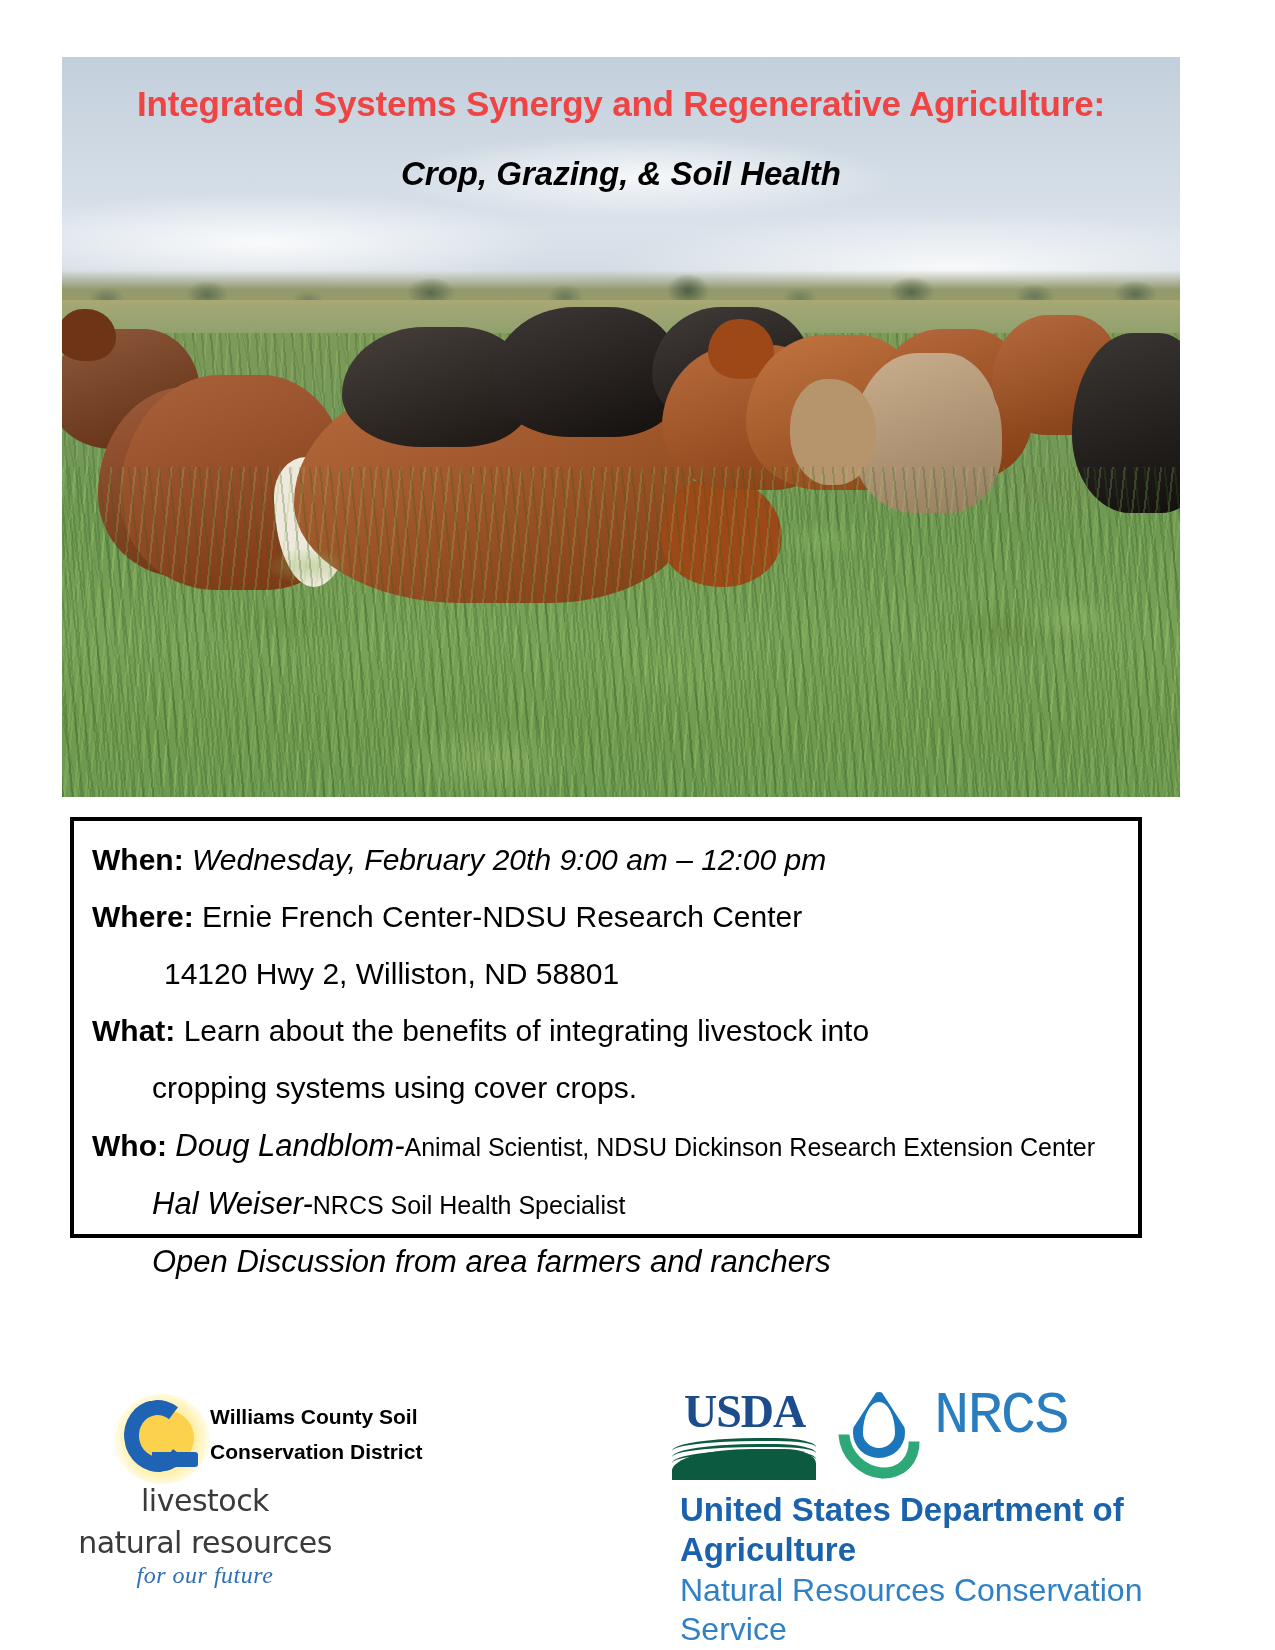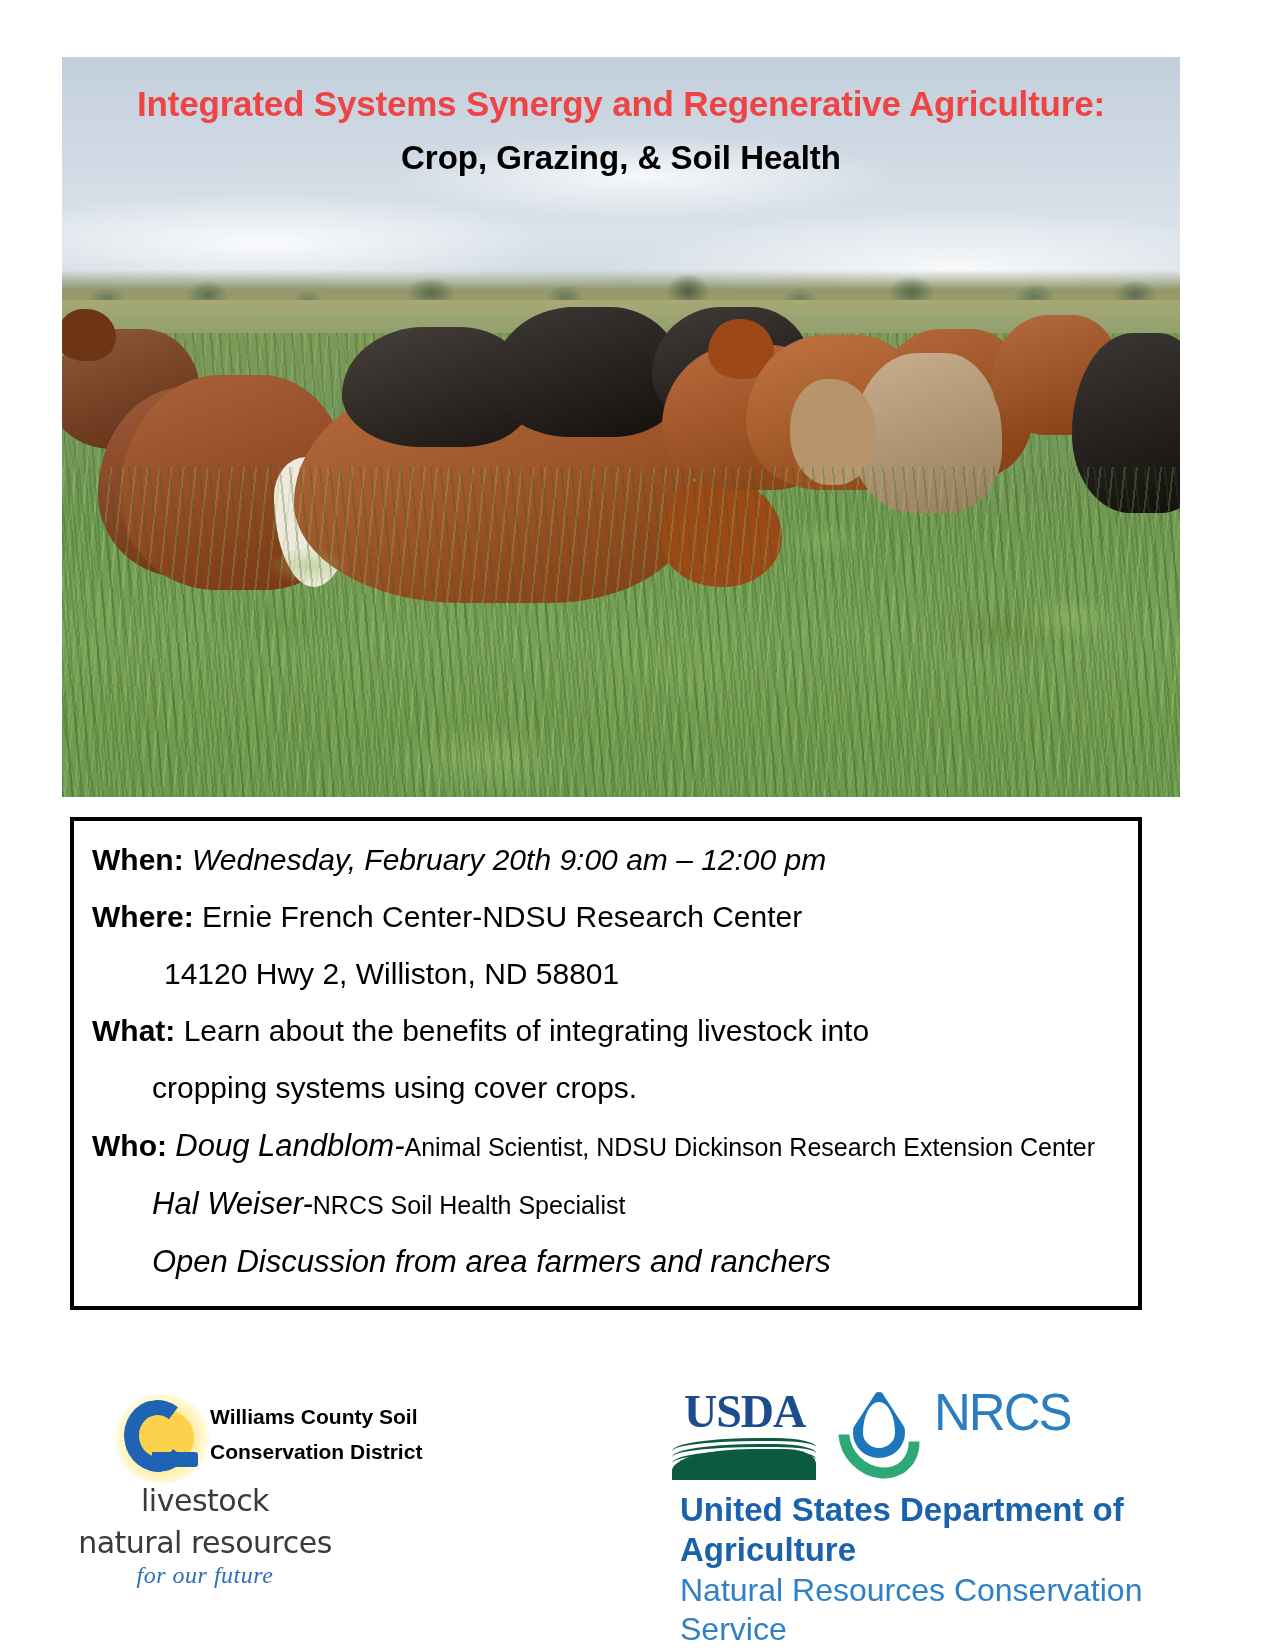--- a/index.html
+++ b/index.html
@@ -128,33 +128,34 @@
     font-family: "Liberation Sans Narrow", "Liberation Sans", sans-serif;
     font-weight: bold;
     font-size: 35px;
     color: #ef4444;
     letter-spacing: -0.2px;
     line-height: 1.1;
   }
   .title-line2 {
     font-family: "Liberation Sans Narrow", "Liberation Sans", sans-serif;
     font-weight: bold;
+    font-style: italic;
     font-size: 33px;
     color: #000000;
-    margin-top: 16px;
+    margin-top: 32px;
     line-height: 1.1;
   }
 
   
   .details-box {
     position: absolute;
     left: 70px;
     top: 817px;
     width: 1072px;
-    height: 493px;
+    height: 421px;
     border: 4px solid #000000;
     background: #ffffff;
     box-sizing: border-box;
     padding: 24px 16px 0 18px;
   }
   .dline {
     font-size: 30px;
     color: #000;
     line-height: 1.0;
     margin-bottom: 27px;
@@ -337,22 +338,22 @@
     width: 52px; height: 66px;
     border: 10px solid #1c76bc;
     box-sizing: border-box;
     border-radius: 50% 50% 50% 50% / 62% 62% 38% 38%;
     clip-path: polygon(50% -6%, 106% 62%, 78% 106%, 22% 106%, -6% 62%);
   }
   .nrcs-word {
     position: absolute;
     left: 262px;
     top: 4px;
-    font-family: Liberation Sans, sans-serif;
-    font-size: 51px;
+    font-family: Liberation Mono, monospace;
+    font-size: 59px;
     color: #2a7ec0;
     letter-spacing: -2px;
     line-height: .98;
     font-weight: normal;
   }
   .usda-text {
     position: absolute;
     left: 8px;
     top: 106px;
     width: 540px;

